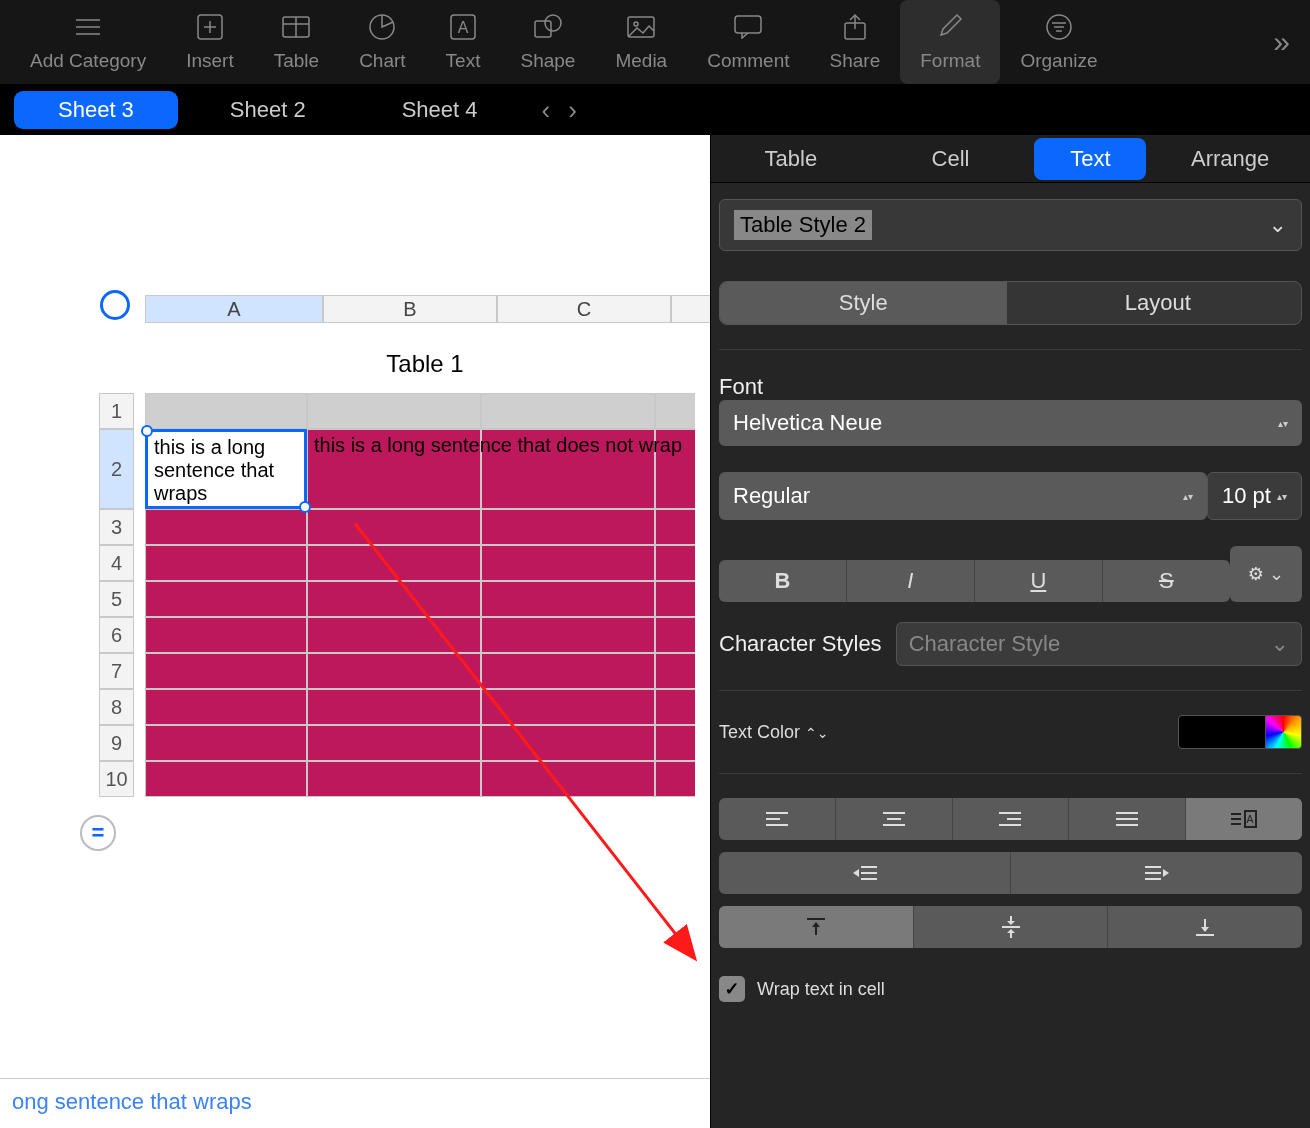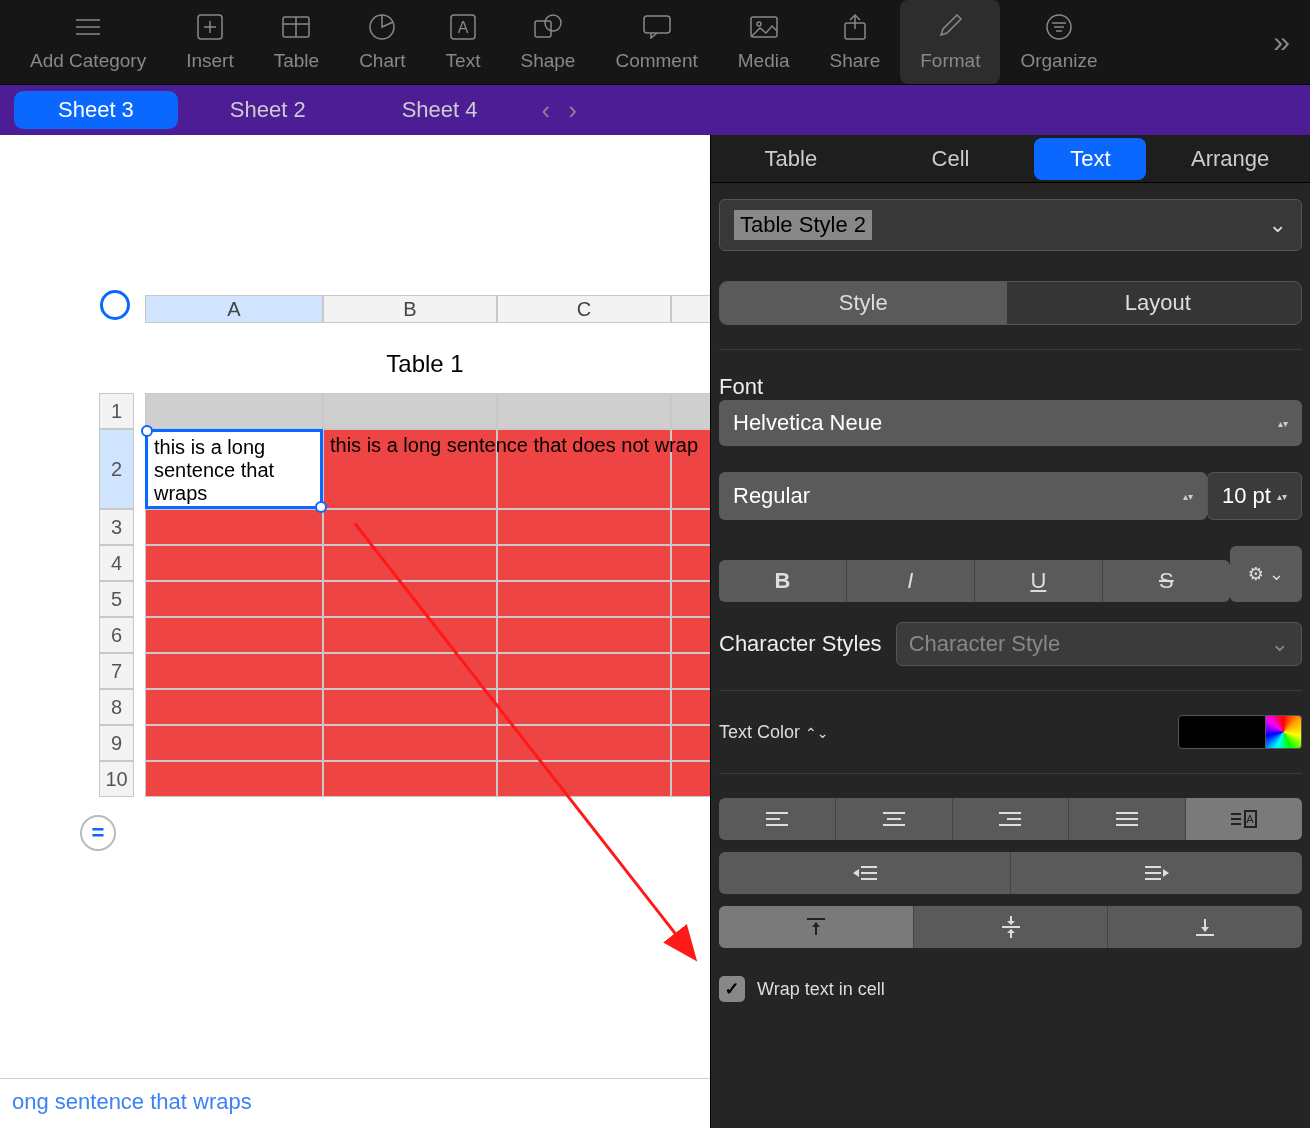--- a/index.html
+++ b/index.html
@@ -37,21 +37,21 @@
   }
   .tool-item .ico { width: 30px; height: 30px; display:flex; align-items:center; justify-content:center; }
   .tool-item .lbl { font-size: 19px; color:#888; }
   .tool-item.active { background: #2d2d2d; border-radius: 8px; }
   .tool-item svg { fill: none; stroke: #888; stroke-width: 1.5; }
   .toolbar .more { margin-left:auto; color:#888; font-size:30px; padding-right:10px;}
 
   
   .sheet-tabs {
     height: 50px;
-    background: #4c1d95;
+    background: #000000;
     display: flex;
     align-items: center;
     padding: 0 10px;
   }
   .sheet-tab {
     padding: 6px 44px;
     font-size: 22px;
     color: #ccc;
     cursor: pointer;
     border-radius: 9px;
@@ -138,25 +138,25 @@
     left: 145px; top: 258px;
   }
   .grid-row { display: flex; }
   .cell {
     border: 1px solid #c8c8c8;
     height: 36px;
     font-size: 20px;
     padding: 4px 6px;
     overflow: visible;
     white-space: nowrap;
-    background:#ef4444;
+    background:#be185d;
   }
   .cell.hdr { background: #cfcfcf; }
   .cell.tall { height: 80px; white-space: normal; }
-  .cell.ca { width: 178px; }
+  .cell.ca { width: 162px; }
   .cell.cb { width: 174px; }
   .cell.cc { width: 174px; }
   .cell.cd { width: 40px; border-right:none;}
   .cell.selected {
     border: 3px solid #0a68ff;
     position: relative;
     z-index: 2;
     background:#fff;
   }
   .sel-handle {
@@ -320,36 +320,36 @@
     <div class="ico">
         <svg width="28" height="26" viewBox="0 0 28 26">
           <rect x="1" y="7" width="16" height="16" rx="2"></rect>
           <circle cx="19" cy="9" r="8"></circle>
         </svg>
       </div>
     <div class="lbl">Shape</div>
   </div>
   <div class="tool-item">
     <div class="ico">
-        <svg width="28" height="24" viewBox="0 0 28 24">
-          <rect x="1" y="1" width="26" height="17" rx="3"></rect>
-          <path d="M8 18 L8 23 L14 18"></path>
-        </svg>
-      </div>
-    <div class="lbl">Comment</div>
-  </div>
-  <div class="tool-item">
-    <div class="ico">
         <svg width="28" height="22" viewBox="0 0 28 22">
           <rect x="1" y="1" width="26" height="20" rx="2"></rect>
           <circle cx="9" cy="8" r="2"></circle>
           <path d="M2 20 L10 12 L16 17 L22 10 L27 15"></path>
         </svg>
       </div>
     <div class="lbl">Media</div>
+  </div>
+  <div class="tool-item">
+    <div class="ico">
+        <svg width="28" height="24" viewBox="0 0 28 24">
+          <rect x="1" y="1" width="26" height="17" rx="3"></rect>
+          <path d="M8 18 L8 23 L14 18"></path>
+        </svg>
+      </div>
+    <div class="lbl">Comment</div>
   </div>
   <div class="tool-item">
     <div class="ico">
         <svg width="24" height="28" viewBox="0 0 24 28">
           <rect x="2" y="10" width="20" height="16" rx="2"></rect>
           <line x1="12" y1="2" x2="12" y2="16"></line>
           <path d="M7 7 L12 2 L17 7"></path>
         </svg>
       </div>
     <div class="lbl">Share</div>

